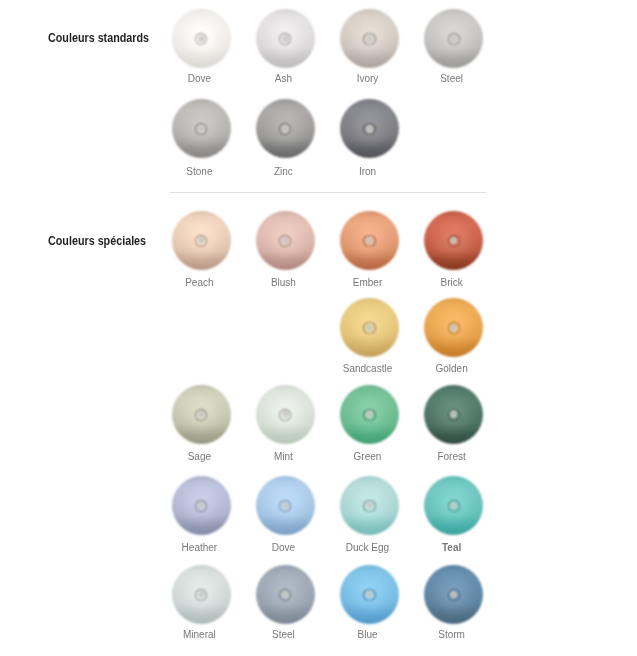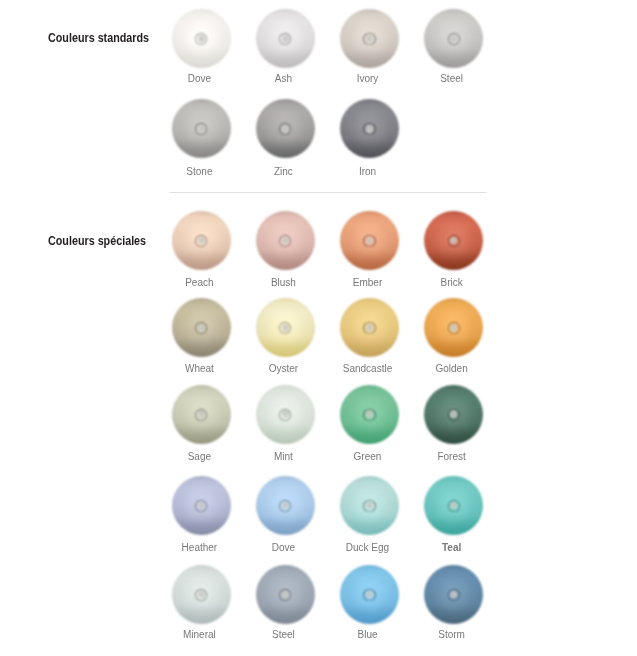--- a/index.html
+++ b/index.html
@@ -137,42 +137,20 @@
       <div class="bowl-wrap">
         <div class="bowl" style="background: linear-gradient(rgb(188, 89, 65) 0%, rgb(210, 104, 80) 9%, rgb(215, 108, 84) 22%, rgb(205, 101, 76) 45%, rgb(192, 92, 67) 66%, rgb(155, 67, 42) 85%, rgb(138, 56, 30) 100%);">
           <div class="bowl-shade" style="background: radial-gradient(circle, rgba(255, 255, 255, 0.055) 0%, rgba(255, 255, 255, 0.05) 16%, rgba(255, 255, 255, 0.035) 30%, rgba(255, 255, 255, 0.016) 46%, rgba(255, 255, 255, 0.004) 58%, rgba(255, 255, 255, 0) 60%, rgba(0, 0, 0, 0.035) 74%, rgba(0, 0, 0, 0.067) 88%, rgba(0, 0, 0, 0.11) 100%);"></div>
           <div class="bowl-gloss" style="background: radial-gradient(circle, rgba(255, 255, 255, 0.055) 0%, rgba(255, 255, 255, 0.05) 18%, rgba(255, 255, 255, 0.03) 33%, rgba(255, 255, 255, 0.008) 48%, rgba(255, 255, 255, 0) 58%);"></div>
           <div class="plug" style="background: radial-gradient(circle at 50% 44%, rgb(191, 192, 187) 0%, rgb(196, 197, 192) 24%, rgb(205, 206, 201) 54%, rgb(212, 213, 208) 80%, rgb(201, 202, 197) 100%);"></div>
           <div class="drain" style="background: radial-gradient(circle at 50% 51%, rgba(0, 0, 0, 0) 56%, rgba(0, 0, 0, 0.5) 66%, rgba(0, 0, 0, 0.5) 84%, rgba(0, 0, 0, 0.12) 95%, rgba(0, 0, 0, 0) 100%);"></div>
         </div>
       </div>
       <div class="label" style="top: 67.3px;">Brick</div>
     </div>
-    <div class="swatch" style="left: 171.9px; top: 298.2px;">
-      <div class="bowl-wrap">
-        <div class="bowl" style="background: linear-gradient(rgb(180, 171, 144) 0%, rgb(196, 187, 158) 9%, rgb(200, 191, 161) 22%, rgb(192, 183, 155) 45%, rgb(182, 173, 147) 66%, rgb(155, 146, 124) 85%, rgb(142, 133, 114) 100%);">
-          <div class="bowl-shade" style="background: radial-gradient(circle, rgba(255, 255, 255, 0.055) 0%, rgba(255, 255, 255, 0.05) 16%, rgba(255, 255, 255, 0.035) 30%, rgba(255, 255, 255, 0.016) 46%, rgba(255, 255, 255, 0.004) 58%, rgba(255, 255, 255, 0) 60%, rgba(0, 0, 0, 0.035) 74%, rgba(0, 0, 0, 0.067) 88%, rgba(0, 0, 0, 0.11) 100%);"></div>
-          <div class="bowl-gloss" style="background: radial-gradient(circle, rgba(255, 255, 255, 0.055) 0%, rgba(255, 255, 255, 0.05) 18%, rgba(255, 255, 255, 0.03) 33%, rgba(255, 255, 255, 0.008) 48%, rgba(255, 255, 255, 0) 58%);"></div>
-          <div class="plug" style="background: radial-gradient(circle at 50% 44%, rgb(191, 192, 187) 0%, rgb(196, 197, 192) 24%, rgb(205, 206, 201) 54%, rgb(212, 213, 208) 80%, rgb(201, 202, 197) 100%);"></div>
-          <div class="drain" style="background: radial-gradient(circle at 50% 51%, rgba(0, 0, 0, 0) 56%, rgba(0, 0, 0, 0.5) 66%, rgba(0, 0, 0, 0.5) 84%, rgba(0, 0, 0, 0.12) 95%, rgba(0, 0, 0, 0) 100%);"></div>
-        </div>
-      </div>
-      <div class="label" style="top: 65.9px;">Wheat</div>
-    </div>
-    <div class="swatch" style="left: 255.9px; top: 298.2px;">
-      <div class="bowl-wrap">
-        <div class="bowl" style="background: linear-gradient(rgb(232, 223, 171) 0%, rgb(240, 233, 194) 9%, rgb(242, 236, 200) 22%, rgb(238, 231, 189) 45%, rgb(233, 225, 175) 66%, rgb(221, 207, 136) 85%, rgb(215, 199, 117) 100%);">
-          <div class="bowl-shade" style="background: radial-gradient(circle, rgba(255, 255, 255, 0.055) 0%, rgba(255, 255, 255, 0.05) 16%, rgba(255, 255, 255, 0.035) 30%, rgba(255, 255, 255, 0.016) 46%, rgba(255, 255, 255, 0.004) 58%, rgba(255, 255, 255, 0) 60%, rgba(0, 0, 0, 0.035) 74%, rgba(0, 0, 0, 0.067) 88%, rgba(0, 0, 0, 0.11) 100%);"></div>
-          <div class="bowl-gloss" style="background: radial-gradient(circle, rgba(255, 255, 255, 0.055) 0%, rgba(255, 255, 255, 0.05) 18%, rgba(255, 255, 255, 0.03) 33%, rgba(255, 255, 255, 0.008) 48%, rgba(255, 255, 255, 0) 58%);"></div>
-          <div class="plug" style="background: radial-gradient(circle at 50% 44%, rgb(191, 192, 187) 0%, rgb(196, 197, 192) 24%, rgb(205, 206, 201) 54%, rgb(212, 213, 208) 80%, rgb(201, 202, 197) 100%);"></div>
-          <div class="drain" style="background: radial-gradient(circle at 50% 51%, rgba(0, 0, 0, 0) 56%, rgba(0, 0, 0, 0.5) 66%, rgba(0, 0, 0, 0.5) 84%, rgba(0, 0, 0, 0.12) 95%, rgba(0, 0, 0, 0) 100%);"></div>
-        </div>
-      </div>
-      <div class="label" style="top: 65.9px;">Oyster</div>
-    </div>
     <div class="swatch" style="left: 340px; top: 298.2px;">
       <div class="bowl-wrap">
         <div class="bowl" style="background: linear-gradient(rgb(223, 191, 117) 0%, rgb(233, 204, 129) 9%, rgb(236, 206, 132) 22%, rgb(231, 201, 126) 45%, rgb(225, 193, 119) 66%, rgb(207, 173, 100) 85%, rgb(199, 164, 91) 100%);">
           <div class="bowl-shade" style="background: radial-gradient(circle, rgba(255, 255, 255, 0.055) 0%, rgba(255, 255, 255, 0.05) 16%, rgba(255, 255, 255, 0.035) 30%, rgba(255, 255, 255, 0.016) 46%, rgba(255, 255, 255, 0.004) 58%, rgba(255, 255, 255, 0) 60%, rgba(0, 0, 0, 0.035) 74%, rgba(0, 0, 0, 0.067) 88%, rgba(0, 0, 0, 0.11) 100%);"></div>
           <div class="bowl-gloss" style="background: radial-gradient(circle, rgba(255, 255, 255, 0.055) 0%, rgba(255, 255, 255, 0.05) 18%, rgba(255, 255, 255, 0.03) 33%, rgba(255, 255, 255, 0.008) 48%, rgba(255, 255, 255, 0) 58%);"></div>
           <div class="plug" style="background: radial-gradient(circle at 50% 44%, rgb(191, 192, 187) 0%, rgb(196, 197, 192) 24%, rgb(205, 206, 201) 54%, rgb(212, 213, 208) 80%, rgb(201, 202, 197) 100%);"></div>
           <div class="drain" style="background: radial-gradient(circle at 50% 51%, rgba(0, 0, 0, 0) 56%, rgba(0, 0, 0, 0.5) 66%, rgba(0, 0, 0, 0.5) 84%, rgba(0, 0, 0, 0.12) 95%, rgba(0, 0, 0, 0) 100%);"></div>
         </div>
       </div>
       <div class="label" style="top: 65.9px;">Sandcastle</div>

